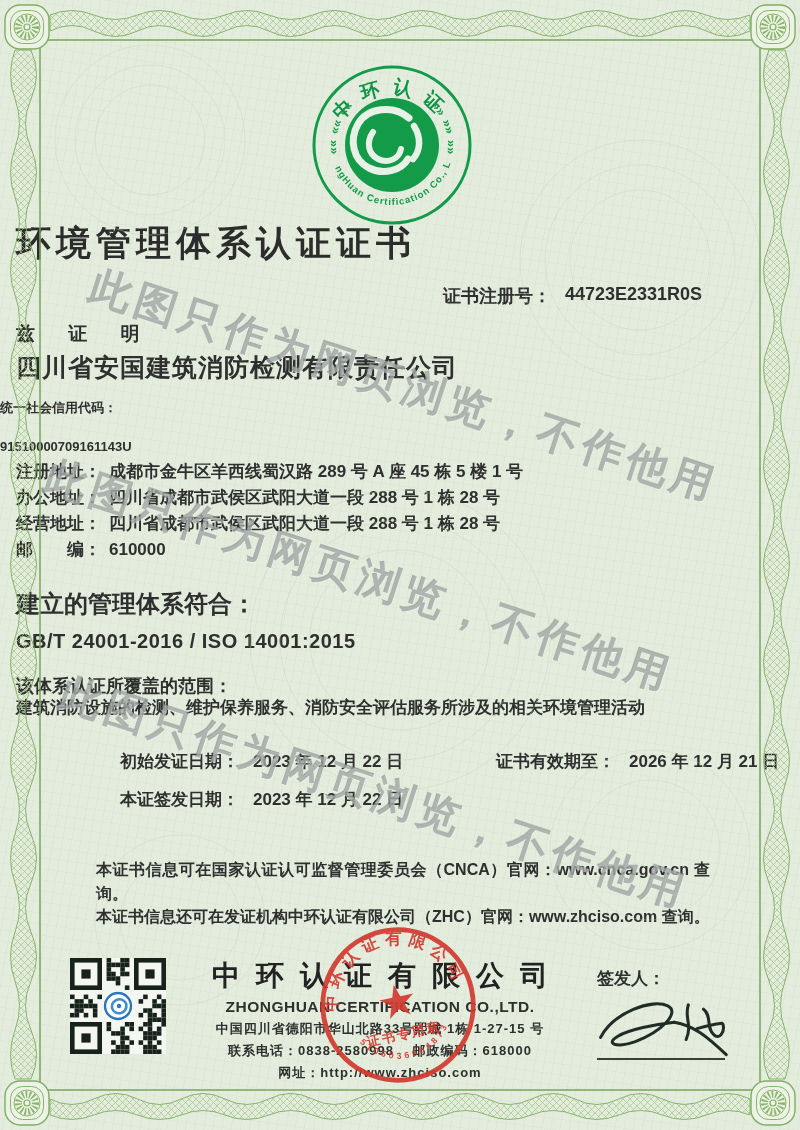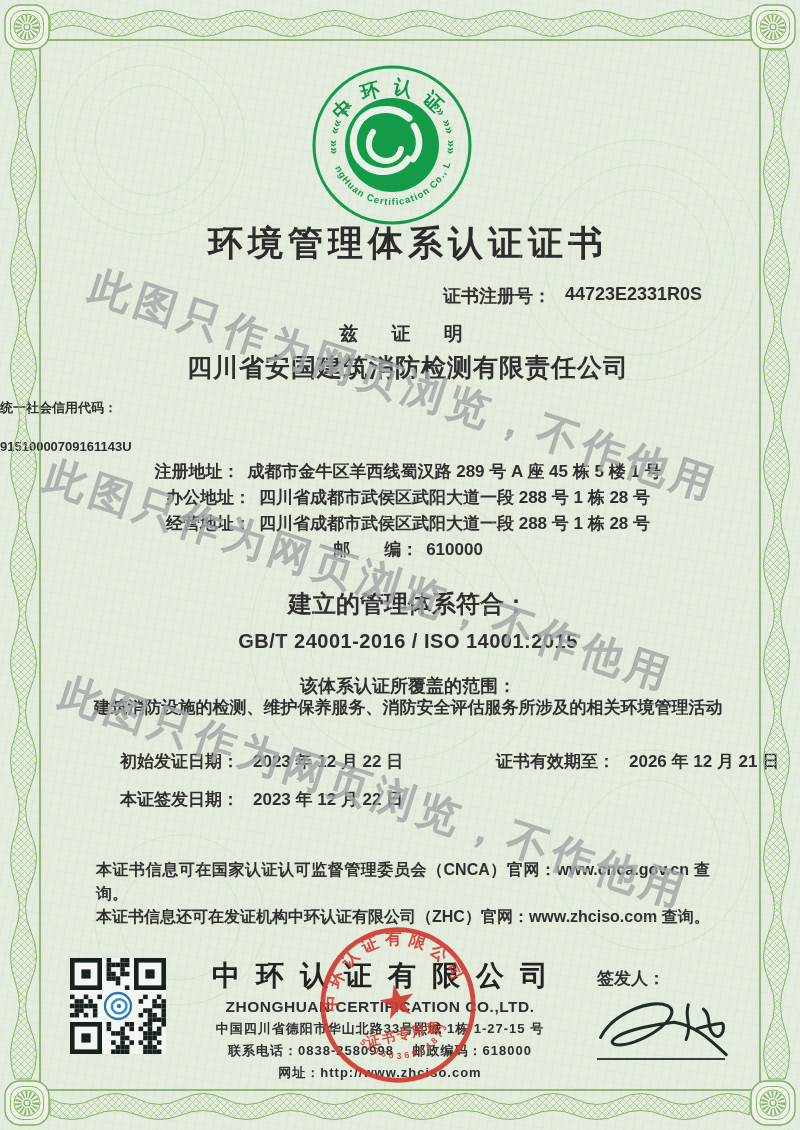--- a/index.html
+++ b/index.html
@@ -8,21 +8,21 @@
     position:relative; width:800px; height:1130px; margin:0 auto;
     background:#e3ecdd;
     background-image:
       repeating-linear-gradient(100deg, rgba(140,175,130,0.08) 0 1px, transparent 1px 9px),
       repeating-linear-gradient(8deg, rgba(140,175,130,0.05) 0 1px, transparent 1px 11px);
     overflow:hidden;
     font-family:"Liberation Sans","DejaVu Sans",sans-serif;
     color:#2e2f2e;
   }
   .abs{position:absolute;}
-  .ctr{left:16px;right:0;text-align:center;}
+  .ctr{left:16px;right:0;text-align:left;}
   svg{display:block;}
   .watermark{
     position:absolute; white-space:nowrap;
     font-size:42px; font-weight:700; letter-spacing:5px;
     color:rgba(118,126,124,0.48);
     text-shadow:0.5px 0.5px 0 rgba(255,255,255,0.55), -0.5px -0.5px 0 rgba(90,96,94,0.25);
     transform:rotate(18deg); transform-origin:left top;
     pointer-events:none; z-index:5;
   }
   .title{top:220px; font-size:35px; font-weight:700; letter-spacing:5px; color:#2b2c2b;}

